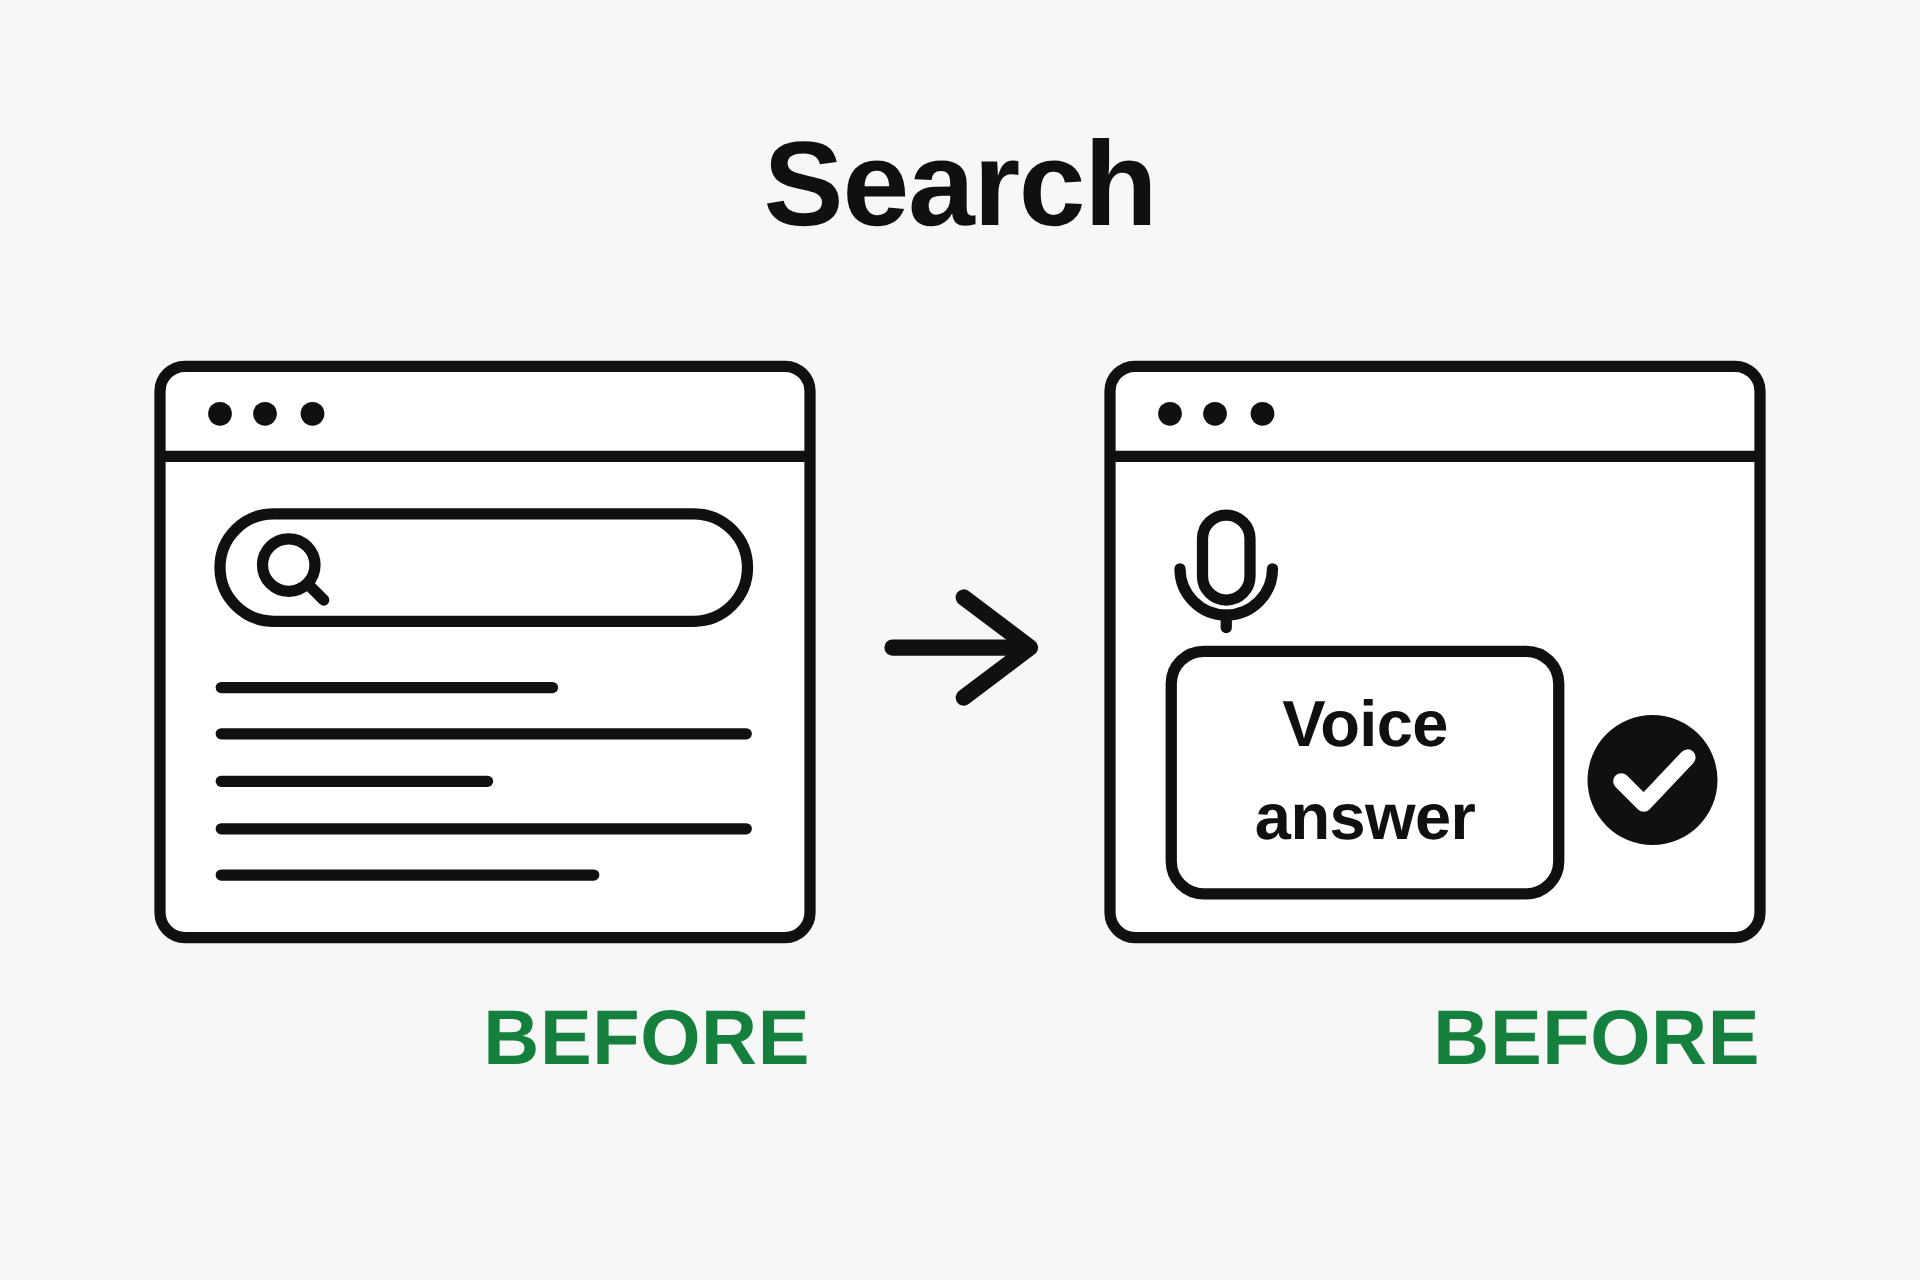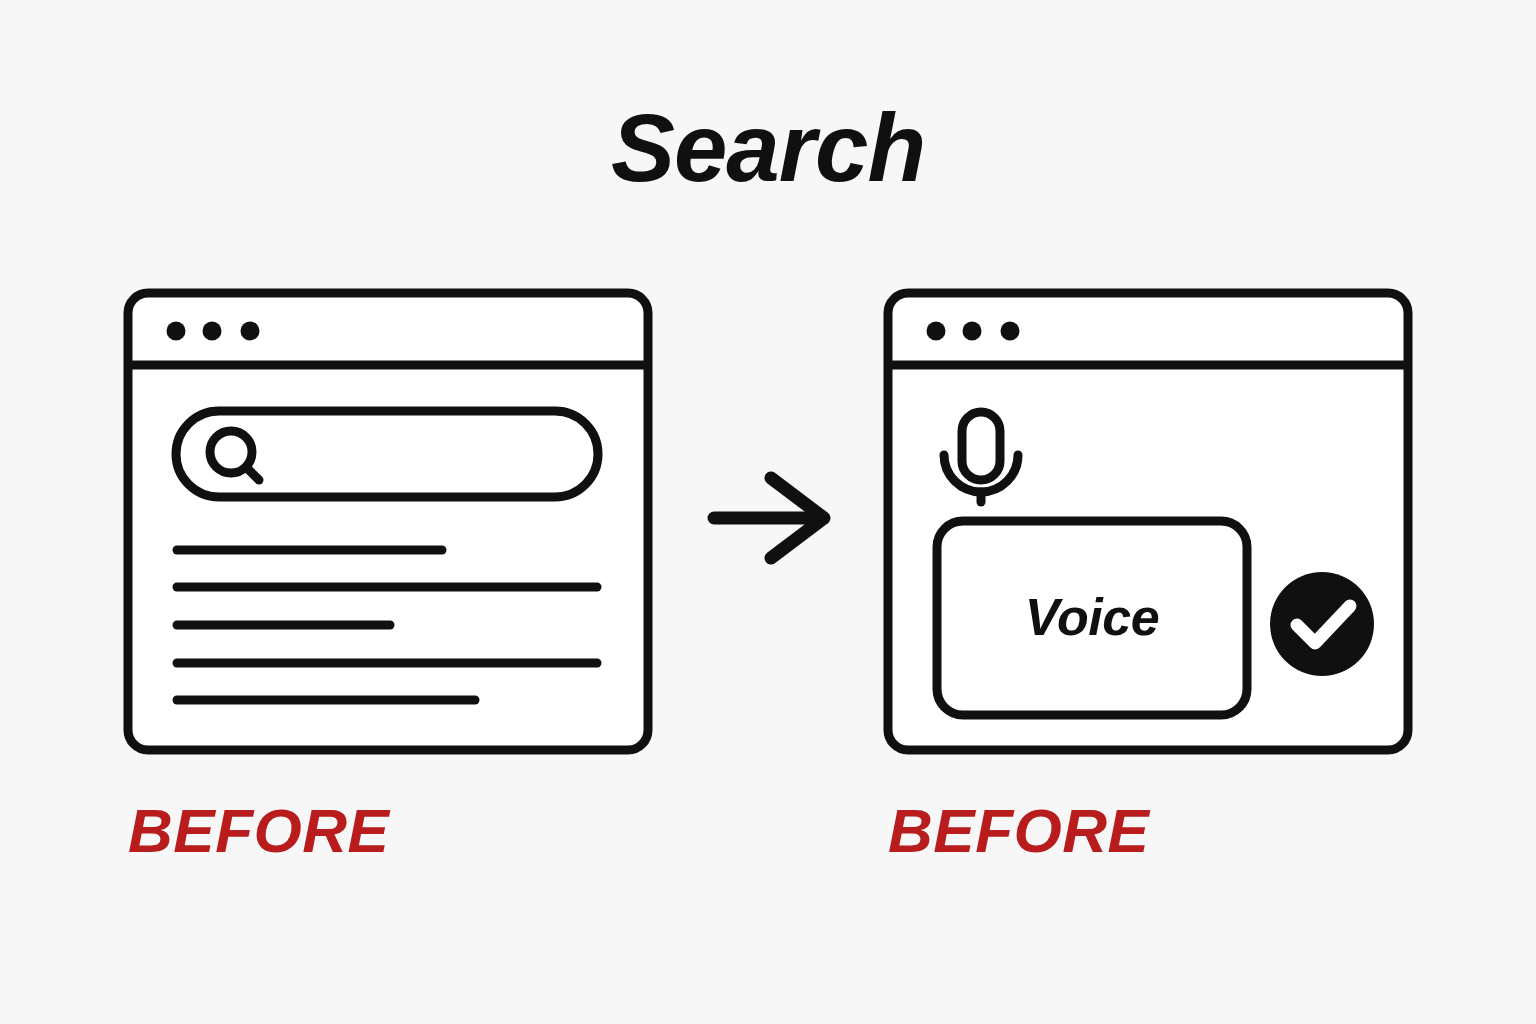--- a/index.html
+++ b/index.html
@@ -11,43 +11,42 @@
     height: 1024px;
     background: #f7f7f7;
     font-family: "Liberation Sans", sans-serif;
     overflow: hidden;
     position: relative;
   }
   #stage {
     position: relative;
     width: 1536px;
     height: 778px;
-    font-style: italic;
   }
   .page-title {
     position: absolute;
     left: 0;
     top: 98px;
     width: 1536px;
     text-align: center;
     font-size: 96px;
     font-weight: 700;
     color: #101010;
     letter-spacing: -1px;
     line-height: 1.05;
   }
   .panel-caption {
     position: absolute;
     top: 800px;
     font-size: 62px;
     font-weight: 700;
-    color: #b91c1c;
+    color: #15803d;
     letter-spacing: 0.5px;
     line-height: 1;
-    text-align: left;
+    text-align: right;
   }
   #caption-before {
     left: 128px;
     width: 520px;
   }
   #caption-after {
     left: 888px;
     width: 520px;
   }
   .svg-layer {
@@ -126,18 +125,19 @@
 
       <g>
         <circle cx="1322" cy="624" r="52" fill="#101010"></circle>
         <polyline points="1297,625 1315,643 1350,606" fill="none" stroke="#ffffff" stroke-width="13" stroke-linecap="round" stroke-linejoin="round"></polyline>
       </g>
     </g>
   </svg>
 
   <div class="voice-text">
     <span>Voice</span>
+    <span>answer</span>
   </div>
 
   <div class="panel-caption" id="caption-before">BEFORE</div>
   <div class="panel-caption" id="caption-after">BEFORE</div>
 
 </div>
 
 </body></html>

